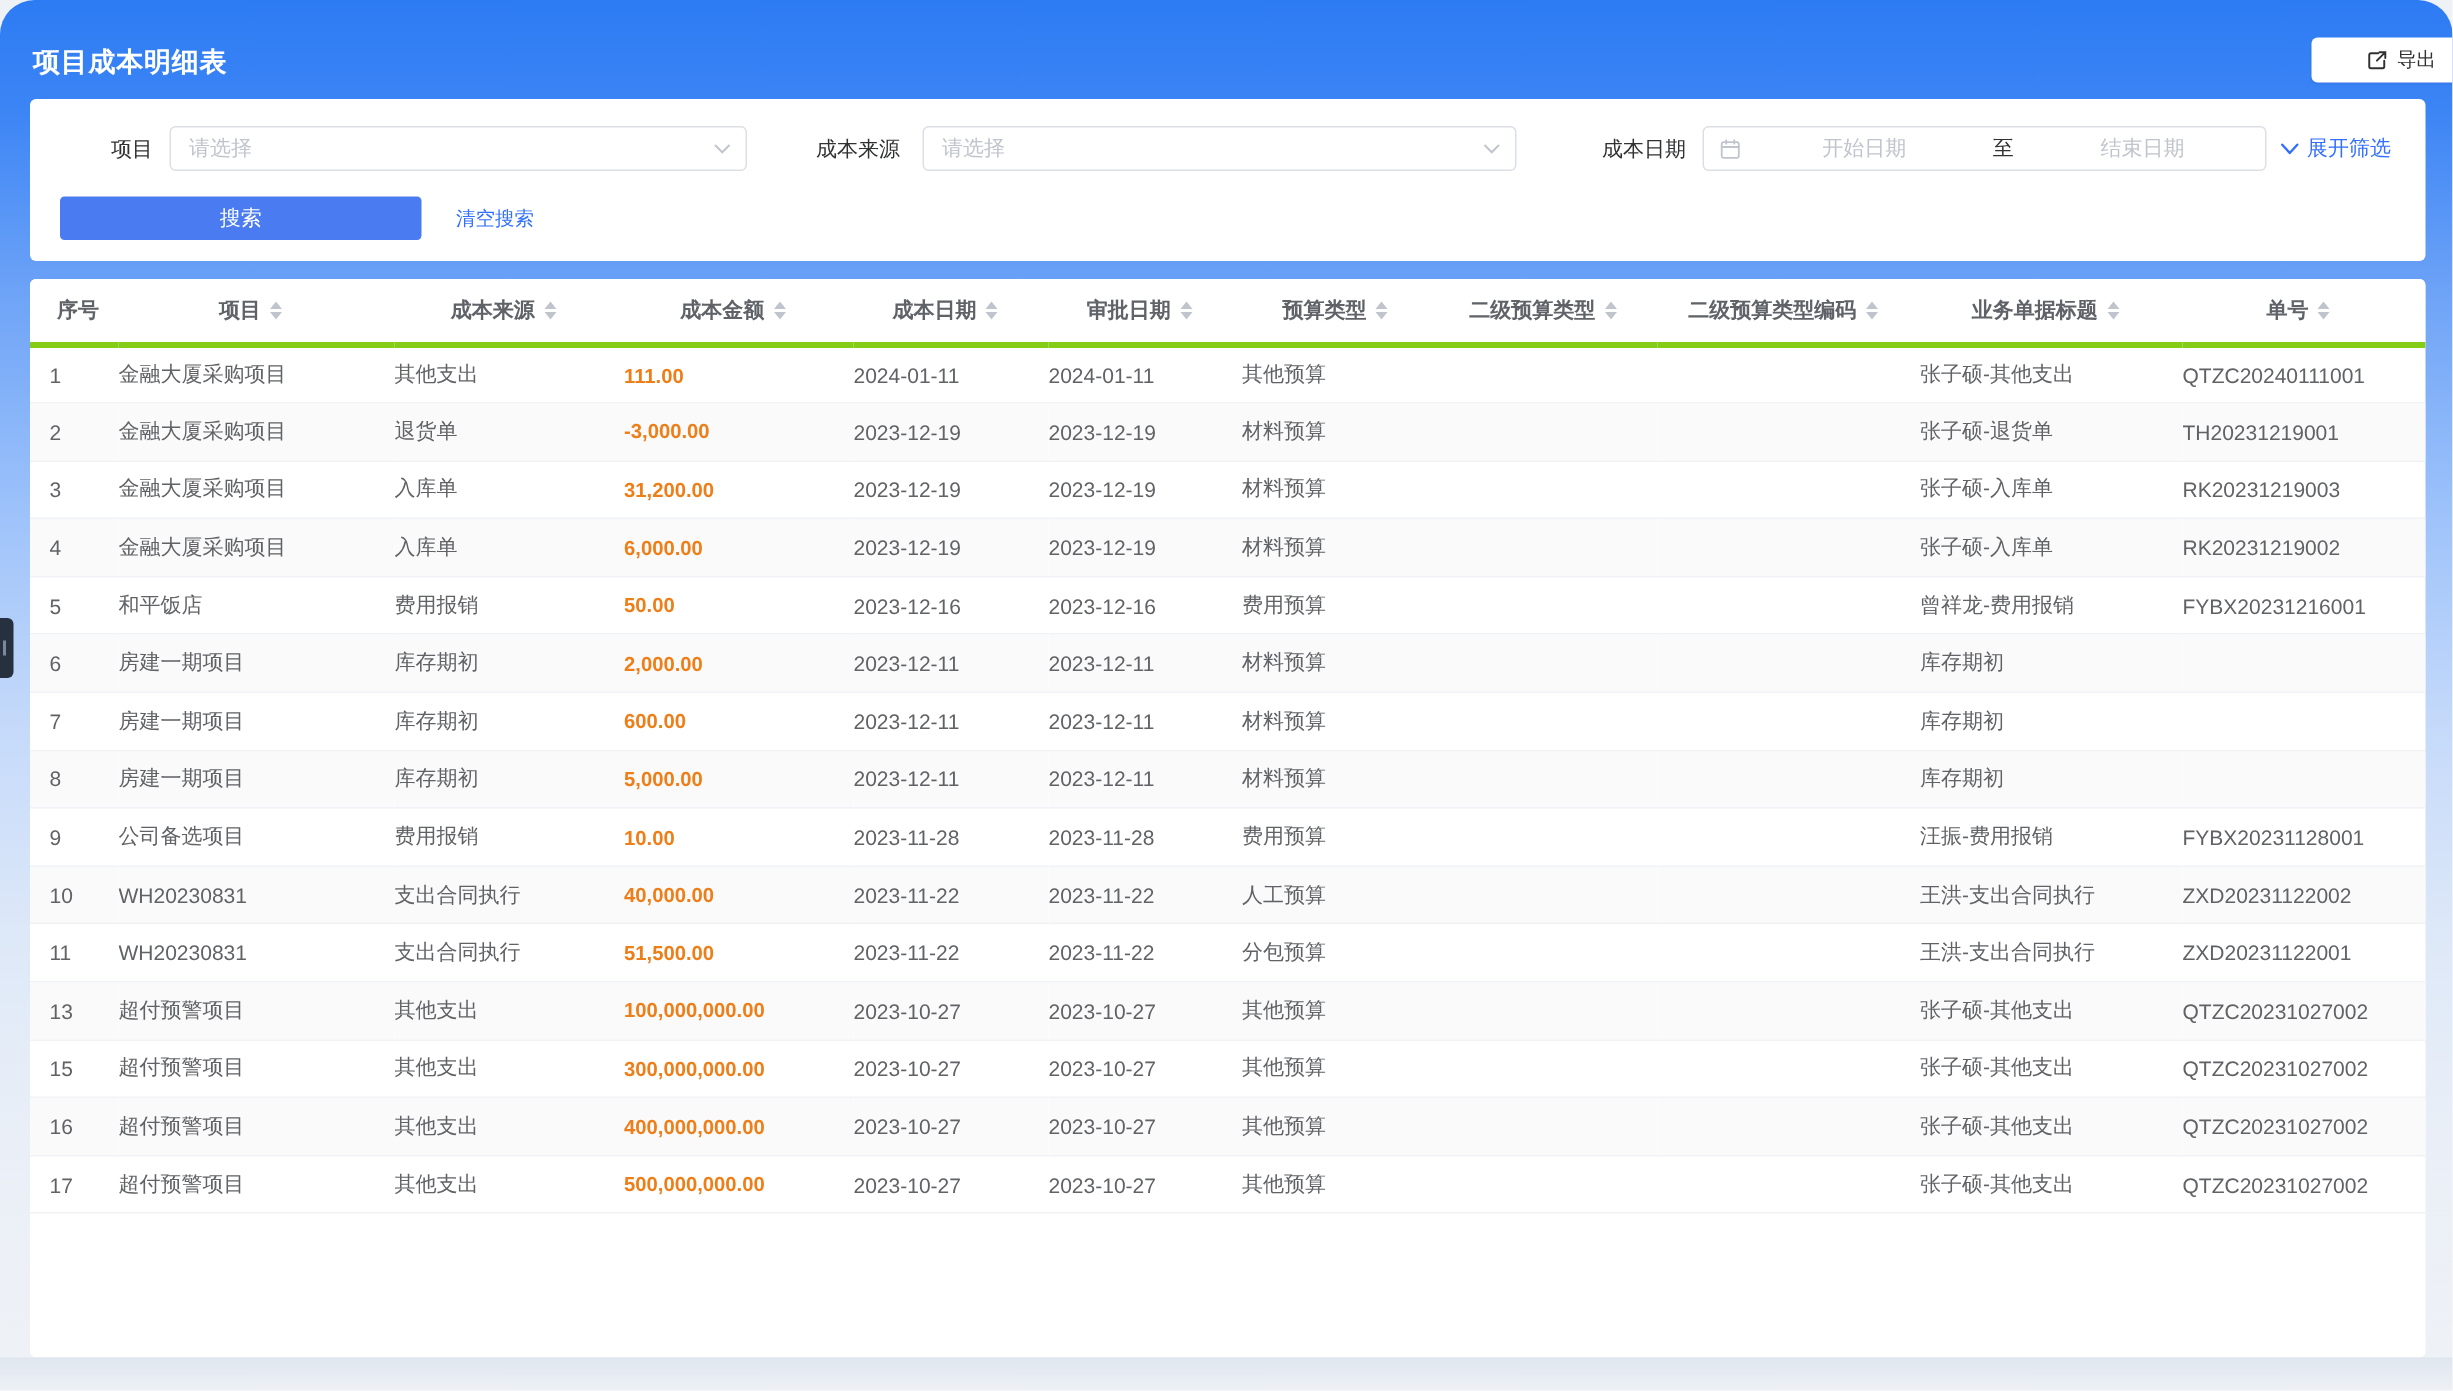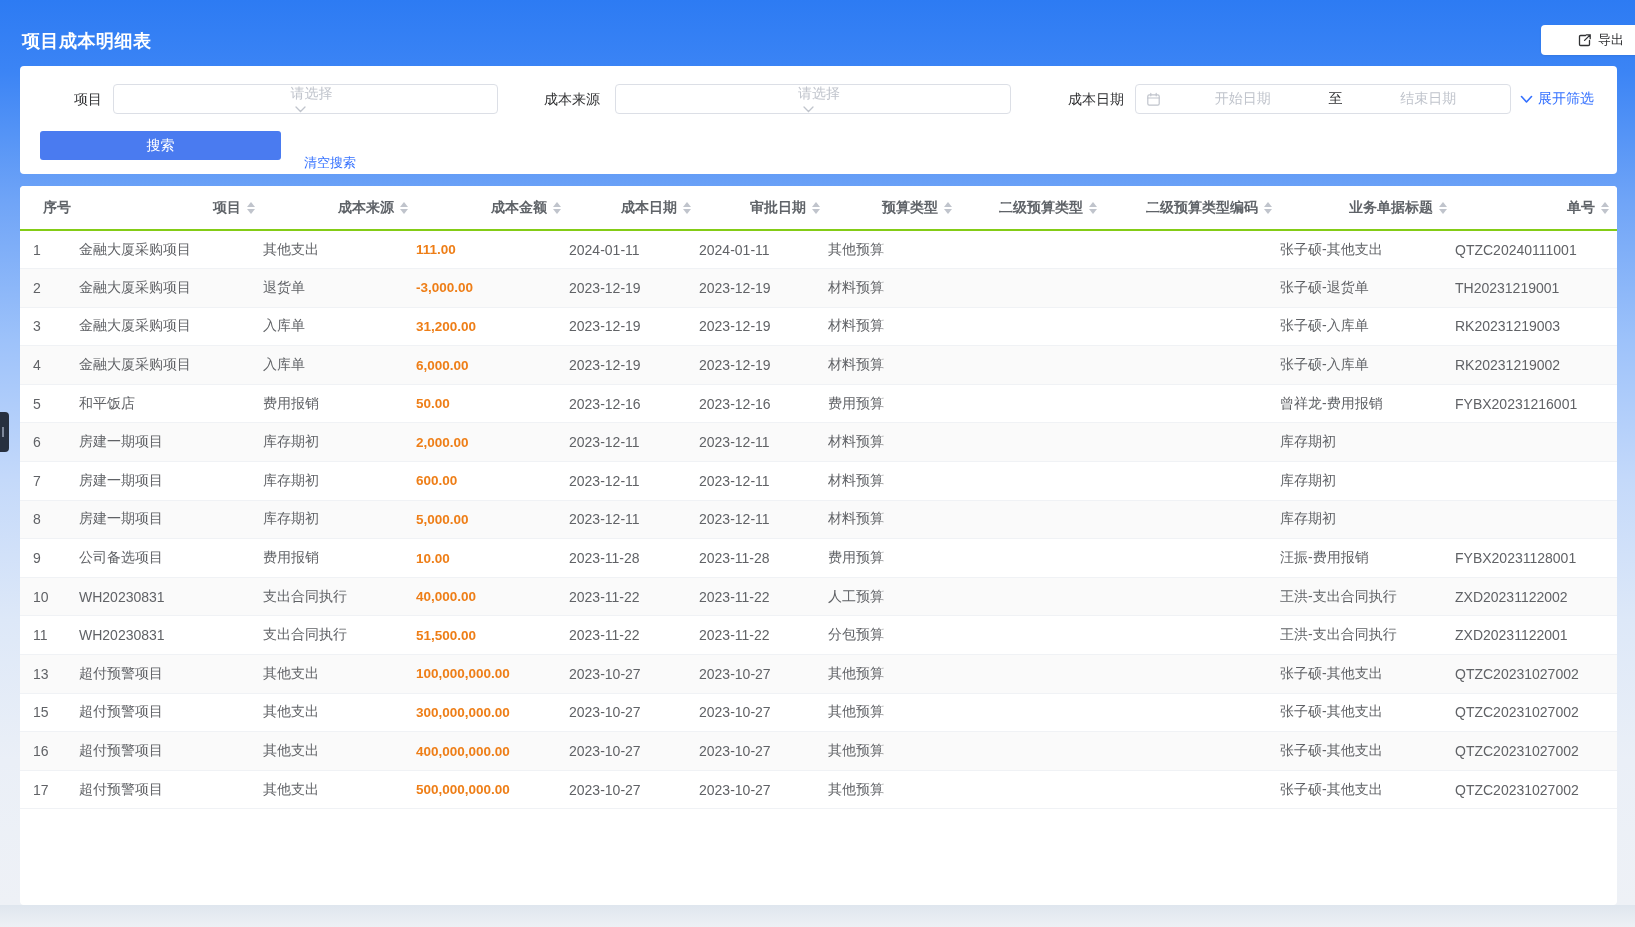--- a/index.html
+++ b/index.html
@@ -6,20 +6,21 @@
   body{
     width:1635px;height:927px;overflow:hidden;position:relative;
     font-family:"Liberation Sans","DejaVu Sans",sans-serif;
     background:#eef1f5;
   }
   
   .app{
     position:absolute;left:0;top:0;width:1635px;height:905px;overflow:hidden;
     background:linear-gradient(180deg,#2d7bf3 0px,#3b84f5 70px,#6fa4f7 200px,
       #9dc2fa 340px,#c4d9fa 480px,#dde8f8 620px,#eaeff7 760px,#eef1f6 905px);
+    border-radius:23px;
   }
   .bottom-strip{
     position:absolute;left:0;bottom:0;width:1635px;height:22px;
     background:linear-gradient(180deg,#dfe6ee,#edf1f5);
   }
   
   .page-title{
     position:absolute;left:22px;top:29px;
     font-size:18px;font-weight:700;color:#ffffff;letter-spacing:.5px;
   }
@@ -36,21 +37,21 @@
   }
   .f-label{
     position:absolute;top:18px;height:30px;line-height:30px;
     font-size:14px;color:#303133;text-align:right;
   }
   .lbl-project{left:44px;width:38px;}
   .lbl-source{left:514px;width:66px;}
   .lbl-date{left:1038px;width:66px;}
   .select-box{
     position:absolute;top:18px;height:28px;border:1px solid #dcdfe6;border-radius:4px;
-    background:#fff;display:flex;align-items:center;cursor:pointer;flex-direction:column;
+    background:#fff;display:flex;align-items:center;cursor:pointer;
   }
   .sel-project{left:93px;width:383px;}
   .sel-source{left:595px;width:394px;}
   .select-box .ph{flex:1;padding-left:12px;font-size:14px;color:#c0c4cc;}
   .select-box svg{margin-right:10px;flex:0 0 auto;}
   .date-box{
     position:absolute;left:1115px;top:18px;width:374px;height:28px;
     border:1px solid #dcdfe6;border-radius:4px;background:#fff;
     display:flex;align-items:center;cursor:pointer;
   }
@@ -61,33 +62,33 @@
     position:absolute;left:1500px;top:18px;height:30px;display:flex;align-items:center;gap:5px;
     color:#3370ff;font-size:14px;cursor:pointer;white-space:nowrap;
   }
   .search-btn{
     position:absolute;left:20px;top:65px;width:241px;height:29px;
     background:#4a7bf0;border:none;border-radius:3px;color:#fff;font-size:14px;
     display:flex;align-items:center;justify-content:center;cursor:pointer;
     font-family:Liberation Sans, sans-serif;
   }
   .clear-link{
-    position:absolute;left:284px;top:82px;height:29px;line-height:29px;
+    position:absolute;left:284px;top:65px;height:29px;line-height:29px;
     color:#3370ff;font-size:13px;cursor:pointer;
   }
   
   .table-card{
     position:absolute;left:20px;top:186px;width:1597px;height:719px;
     background:#ffffff;border-radius:4px;overflow:hidden;
   }
   table{border-collapse:collapse;table-layout:fixed;width:1597px;}
   thead tr{height:44px;}
   th{
-    text-align:right;font-size:14px;font-weight:600;color:#5f6368;
-    padding:0 8px 0 0;border-bottom:2px solid #84cc16;white-space:nowrap;overflow:hidden;
+    text-align:center;font-size:14px;font-weight:600;color:#5f6368;
+    padding:0 8px 0 0;border-bottom:4px solid #84cc16;white-space:nowrap;overflow:hidden;
     background:#ffffff;
   }
   tbody tr{height:38.6px;}
   tbody tr:nth-child(even){background:#fafafa;}
   td{
     font-size:14px;color:#606266;padding:0 8px 0 0;border-bottom:1px solid #f0f2f5;
     white-space:nowrap;overflow:hidden;
   }
   th:first-child,td:first-child{padding-left:13px;}
   td.amount{color:#ee7e17;font-weight:700;font-size:13.5px;}

